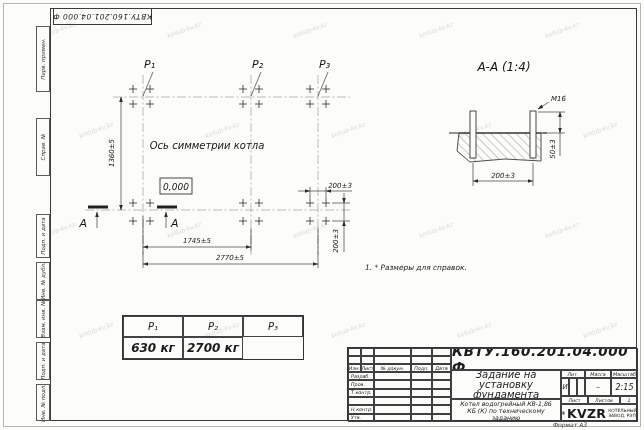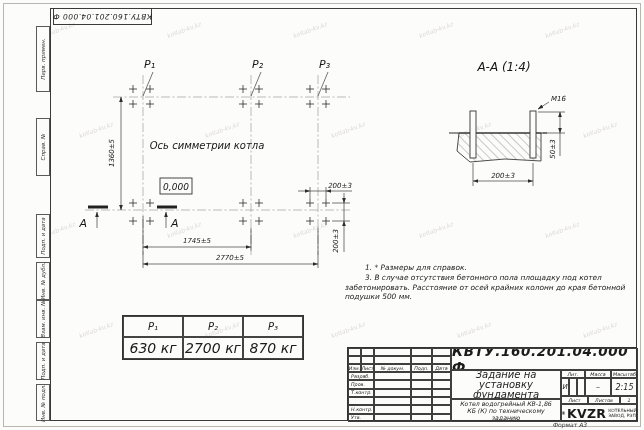--- a/index.html
+++ b/index.html
@@ -18,21 +18,21 @@
   
   .notes{position:absolute;left:345px;top:263px;width:289px;font-size:7.4px;line-height:1.28;
          font-style:italic;color:#222;}
   .notes p{margin:0 6px 1px 0;text-indent:20px;}
   
   .ptable{position:absolute;left:122px;top:315px;width:182px;height:45px;border:1.2px solid #333;
           box-sizing:border-box;display:grid;grid-template-columns:1fr 1fr 1fr;grid-template-rows:21px 1fr;}
   .ptable div{border:0.7px solid #444;display:flex;align-items:center;justify-content:center;
           font-style:italic;box-sizing:border-box;}
   .ptable .hd{font-size:10px;}
-  .ptable .vl{font-size:14px;}
+  .ptable .vl{font-size:12px;font-weight:bold;}
   
   .tb{position:absolute;left:347px;top:347px;width:290px;height:74px;border:1.5px solid #333;box-sizing:border-box;}
   .c{position:absolute;box-sizing:border-box;border:0.7px solid #3f3f3f;display:flex;align-items:center;
      justify-content:center;font-style:italic;overflow:hidden;background:transparent;}
   .c.lbl{justify-content:flex-start;padding-left:2px;}
   .tiny{font-size:4.8px;}
   .docnum{font-size:13.5px;font-weight:bold;letter-spacing:.6px;}
   .tbname{font-size:10px;text-align:center;line-height:1.0;}
   .tbsub{font-size:6.2px;text-align:center;line-height:1.15;}
   .fmt{position:absolute;left:540px;top:421px;width:60px;text-align:center;font-size:6px;font-style:italic;color:#333;}
@@ -175,30 +175,28 @@
       <text class="dim" transform="rotate(-90 555 149)" x="555" y="149" text-anchor="middle">50±3</text>
 
       <path class="ln" d="M473 163 V186 M533 163 V186"></path>
       <line class="ln" x1="473" y1="181" x2="533" y2="181" marker-start="url(#ar)" marker-end="url(#ar)"></line>
       <text class="dim" x="503" y="178" text-anchor="middle">200±3</text>
     </g>
   </svg>
 
   <div class="notes">
     <p>1. * Размеры для справок.</p>
-    <p>3. В случае отсутствия бетонного пола площадку под котел забетонировать. Расстояние от осей крайних колонн до края бетонной подушки 500 мм.</p>
   </div>
 
   <div class="ptable">
     <div class="hd">P₁</div>
     <div class="hd">P₂</div>
     <div class="hd">P₃</div>
     <div class="vl">630 кг</div>
     <div class="vl">2700 кг</div>
-    <div class="vl">870 кг</div>
   </div>
 
   <div class="tb">
 
     <div class="c" style="left:0;top:0;width:13px;height:8px;"></div>
       <div class="c" style="left:13px;top:0;width:13px;height:8px;"></div>
       <div class="c" style="left:26px;top:0;width:37px;height:8px;"></div>
       <div class="c" style="left:63px;top:0;width:21px;height:8px;"></div>
       <div class="c" style="left:84px;top:0;width:19px;height:8px;"></div>
     <div class="c" style="left:0;top:8px;width:13px;height:8px;"></div>

